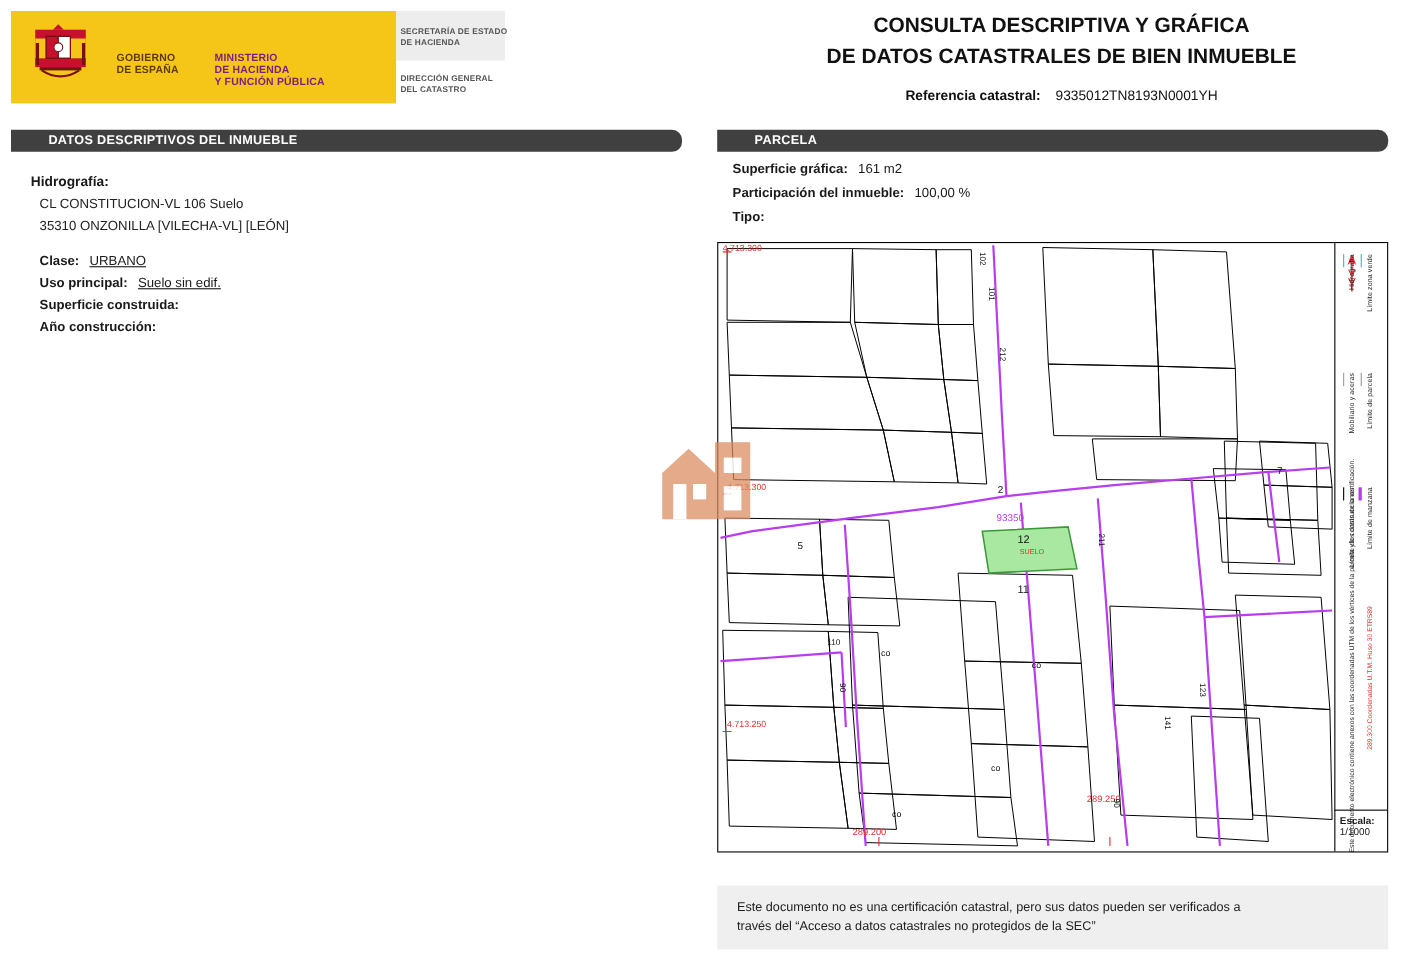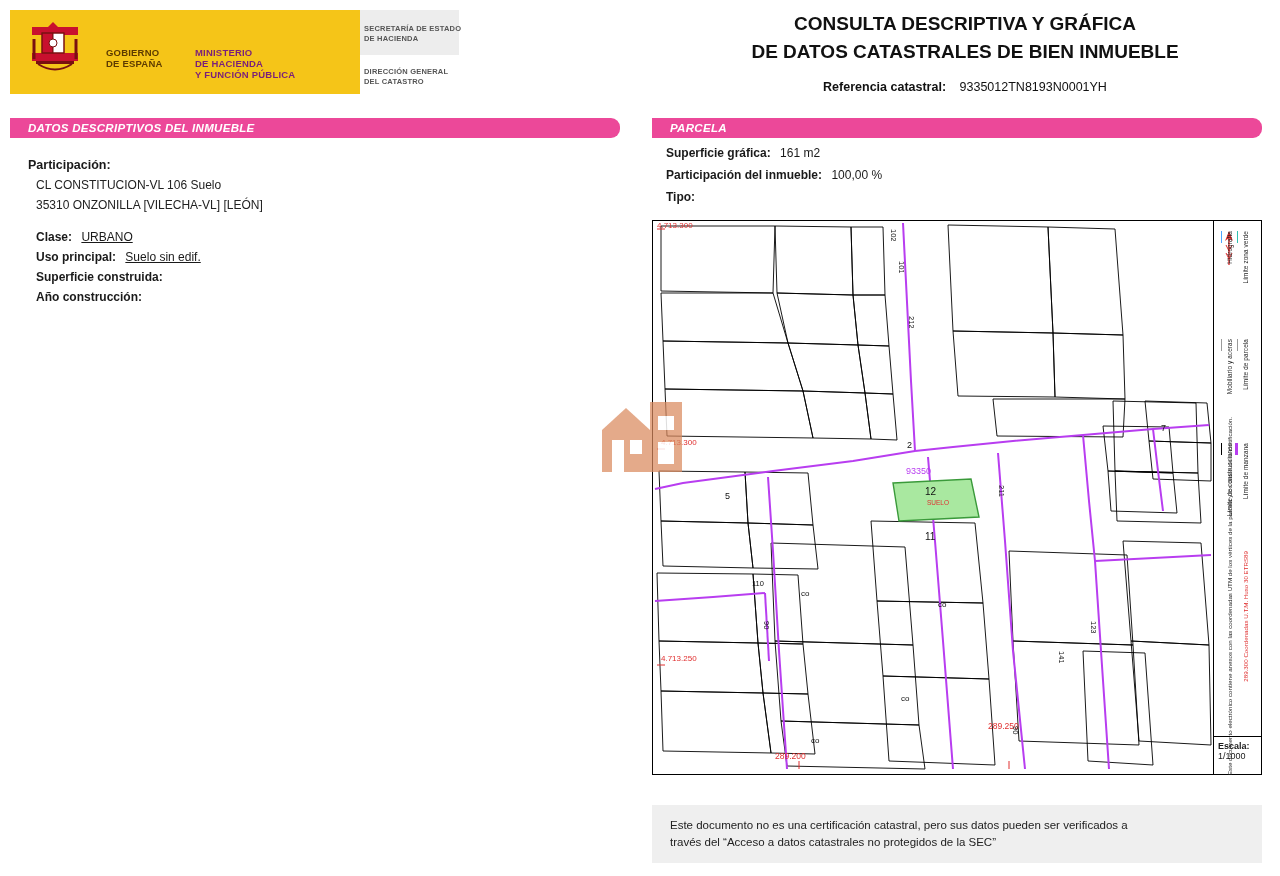--- a/index.html
+++ b/index.html
@@ -94,30 +94,29 @@
     font-size: 12.5px;
     color: #111;
   }
   .ref-label { font-weight: bold; }
   .ref-value { margin-left: 10px; }
 
   
   .bar {
     position: absolute;
     height: 20px;
-    background: #ec4899;
+    background: #404040;
     color: #ffffff;
     font-size: 11.5px;
     font-weight: bold;
     letter-spacing: .3px;
     line-height: 20px;
-    padding-left: 18px;
+    padding-left: 34px;
     box-sizing: border-box;
     border-radius: 0 9px 9px 0;
-    font-style: italic;
   }
   .bar-left { left: 10px; top: 118px; width: 610px; }
   .bar-right { left: 652px; top: 118px; width: 610px; }
   .bar .em { font-weight: bold; }
   .bar .lite { font-weight: bold; }
 
   
   .left-panel {
     position: absolute;
     left: 10px; top: 150px;
@@ -295,21 +294,21 @@
 </div>
 
 <div class="bar bar-left">
   <span class="lite">DATOS DESCRIPTIVOS DEL </span><span class="em">INMUEBLE</span>
 </div>
 <div class="bar bar-right">
   <span>PARCELA</span>
 </div>
 
 <div class="left-panel">
-  <div class="loc-title">Participación:</div>
+  <div class="loc-title">Hidrografía:</div>
   <div class="loc-line">CL CONSTITUCION-VL 106 Suelo</div>
   <div class="loc-line">35310 ONZONILLA [VILECHA-VL] [LEÓN]</div>
 
   <div class="field spaced">
     <span class="k">Clase:</span>
     <span class="v">URBANO</span>
   </div>
   <div class="field">
     <span class="k">Uso principal:</span>
     <span class="v">Suelo sin edif.</span>

